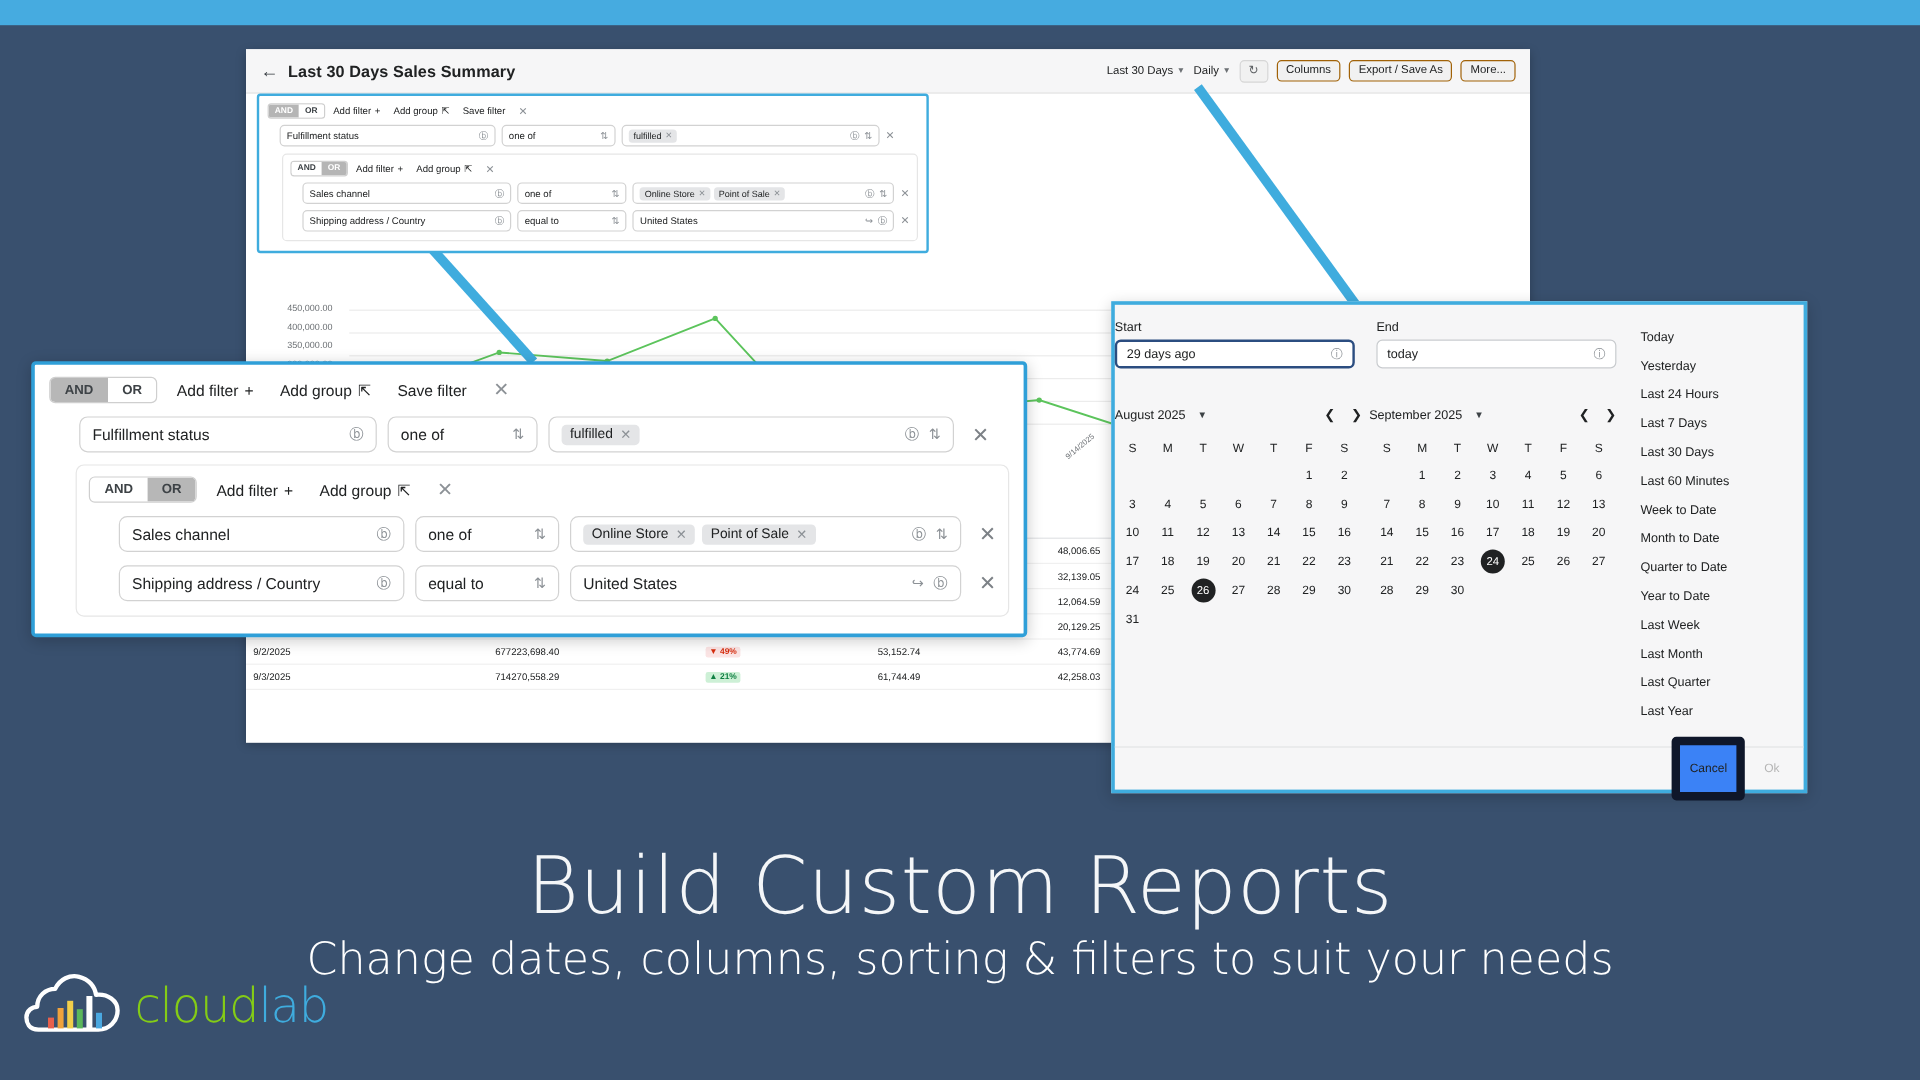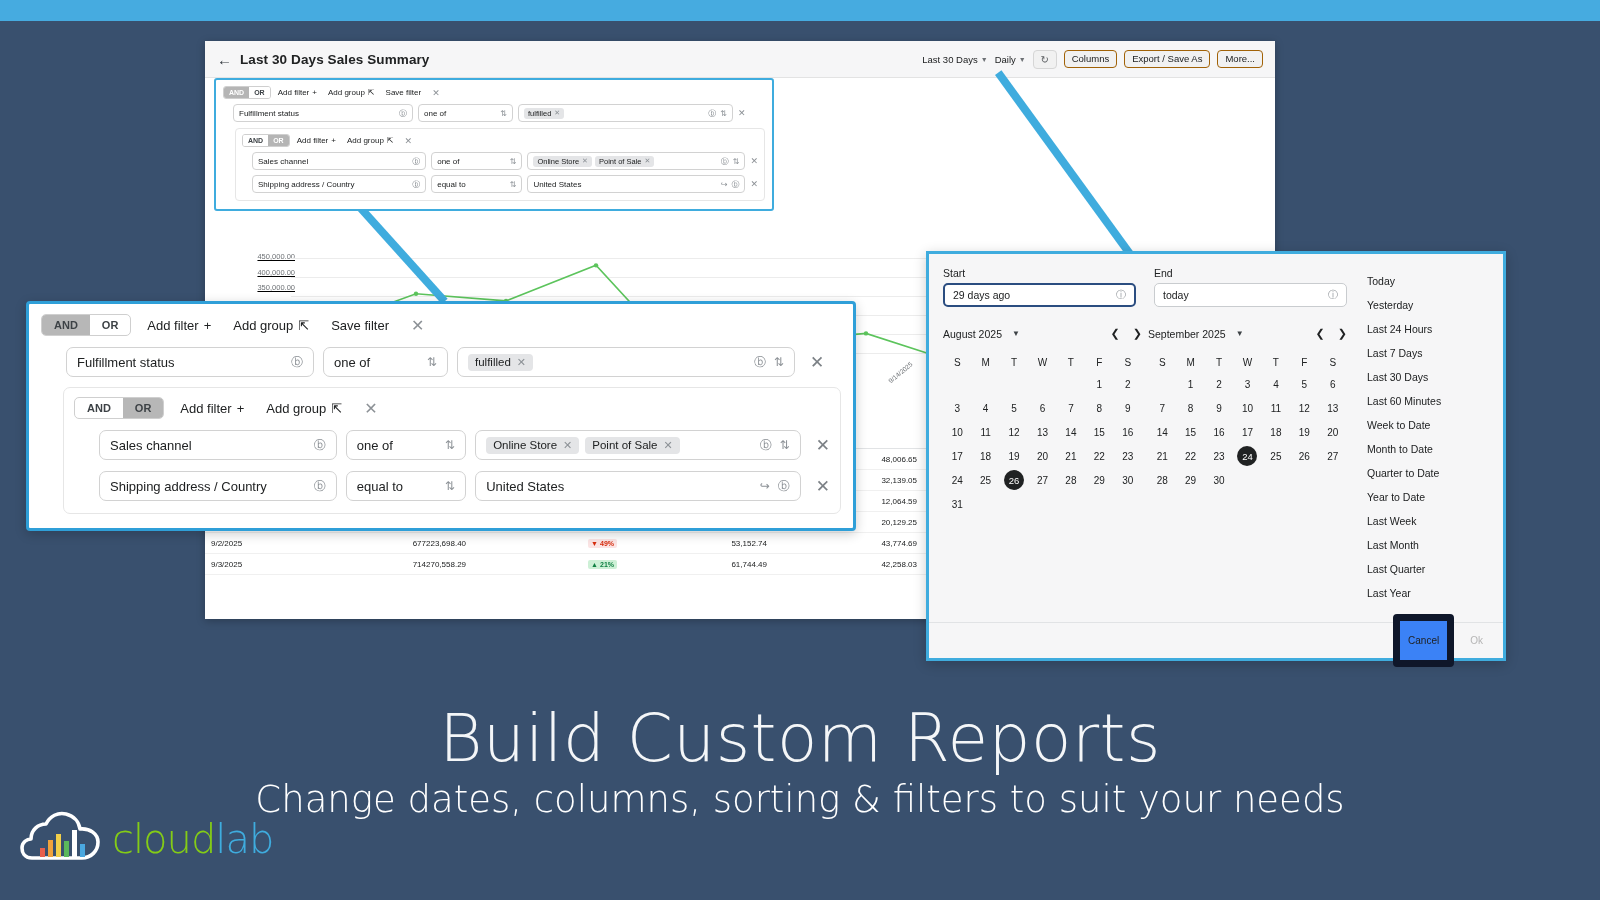--- a/index.html
+++ b/index.html
@@ -61,21 +61,21 @@
     display:inline-flex; align-items:center; gap:3px; margin-right:3px;
   }
   .chip-s i { font-style:normal; color:#8c9196; font-size:7px; }
   .fp-subgroup {
     margin-top:6px; margin-left:12px; border:1px solid #e6e6e6; border-radius:4px;
     padding:5px 6px 7px 6px;
   }
 
   
   .chart-area { position:absolute; left:0; top:183px; width:1070px; height:200px; }
-  .y-labels { position:absolute; left:22px; top:28px; width:68px;text-decoration:underline; }
+  .y-labels { position:absolute; left:4px; top:28px; width:68px; }
   .y-labels div { font-size:7.5px; color:#6d7175; text-align:right; height:15.5px; }
   .chart-plot { position:absolute; left:86px; top:30px; right:14px; height:120px; }
   .gridline { position:absolute; left:0; right:0; height:1px; background:#ececec; }
   .x-labels { position:absolute; left:86px; top:155px; right:10px; height:40px; }
   .x-labels span {
     position:absolute; font-size:6.5px; color:#6d7175;
     transform:rotate(-40deg); transform-origin:left top; white-space:nowrap;
   }
 
   
@@ -124,31 +124,31 @@
   }
   .big-x-col { font-size:17px; color:#7c8186; font-weight:300; margin-left:6px; }
 
   
   .date-picker {
     position:absolute; left:926px; top:251px; width:580px; height:410px;
     background:#f6f6f7; border:3px solid #3facde; z-index:40;
     box-shadow:0 3px 12px rgba(0,0,0,.2); display:flex; flex-direction:column;
   }
   .dp-main { flex:1; display:flex; padding:13px 0 0 0; }
-  .dp-left { flex:1; padding:0 14px 0 14px; }
+  .dp-left { flex:1; padding:0 14px 0 0; }
   .dp-inputs { display:flex; gap:18px; }
   .dp-field { flex:1; }
   .dp-label { font-size:10.5px; color:#202223; margin-bottom:4px; }
   .dp-input {
     height:24px; border:1px solid #c9cccf; border-radius:5px; background:#fff;
     display:flex; align-items:center; padding:0 8px; font-size:10.5px; color:#202223;
   }
   .dp-input.focused { border:2px solid #2b4d80; }
   .dp-input .q { margin-left:auto; font-size:10px; color:#8c9196; }
-  .cal-wrap { display:flex; gap:6px; margin-top:20px; }
+  .cal-wrap { display:flex; gap:6px; margin-top:32px; }
   .cal { flex:1; }
   .cal-head { display:flex; align-items:center; font-size:10.5px; color:#202223; }
   .cal-head .mname { font-weight:400; }
   .cal-head .dd { margin-left:10px; font-size:8px; color:#3d4246; }
   .cal-nav { margin-left:auto; display:flex; gap:13px; font-size:11px; color:#202223; }
   .cal-grid { display:grid; grid-template-columns:repeat(7,1fr); margin-top:12px; }
   .cal-grid div {
     height:24px; display:flex; align-items:center; justify-content:center;
     font-size:10px; color:#202223;
   }

